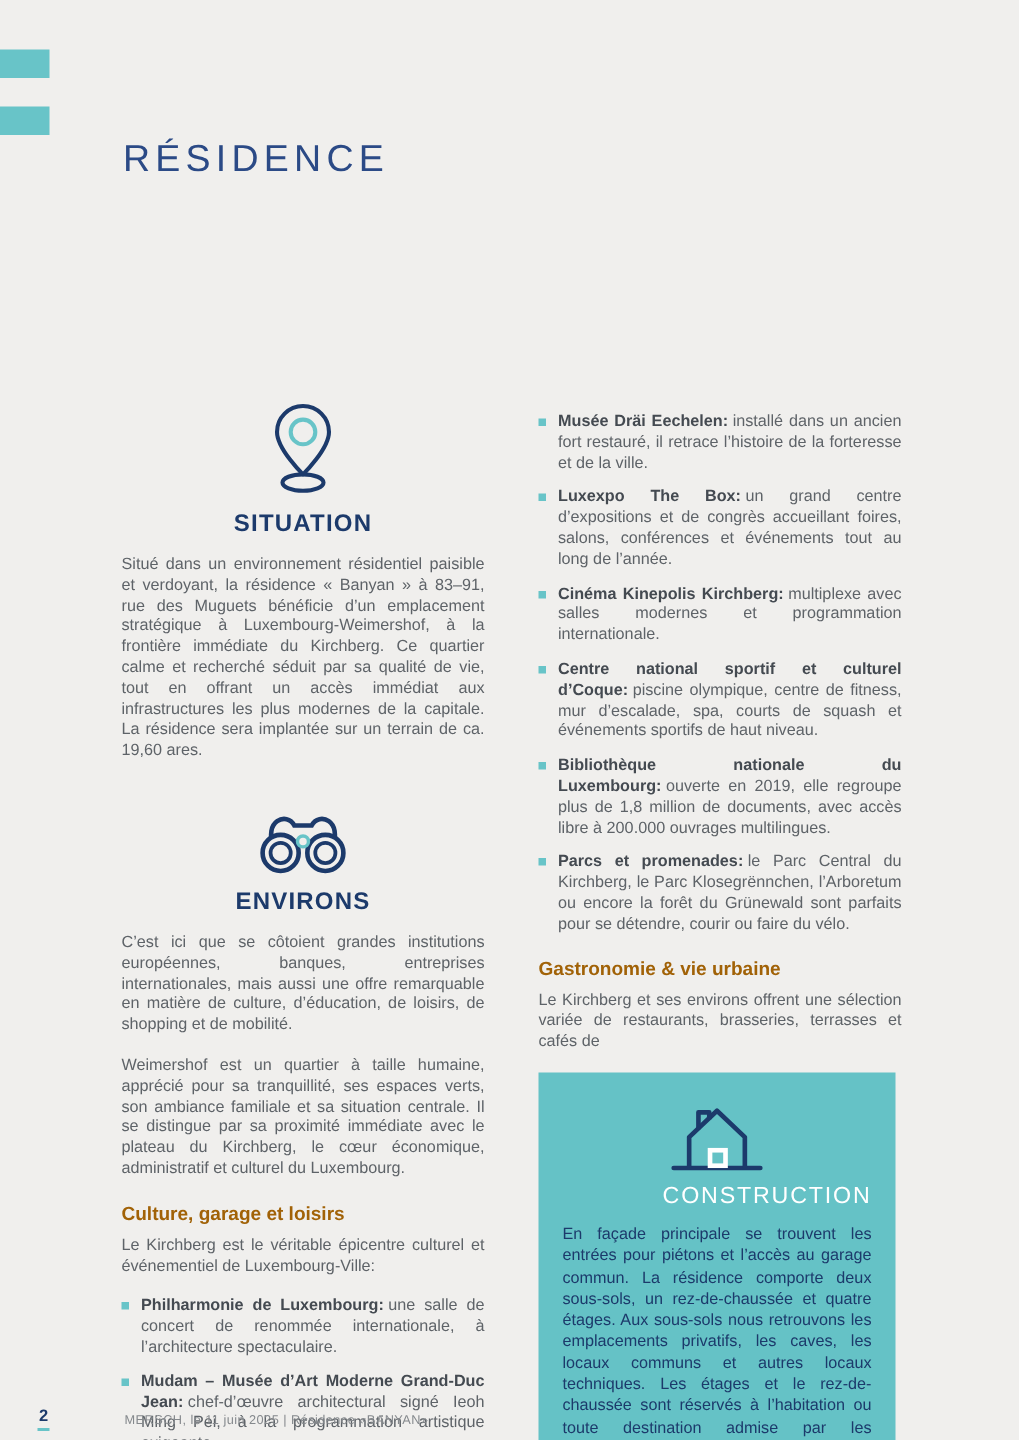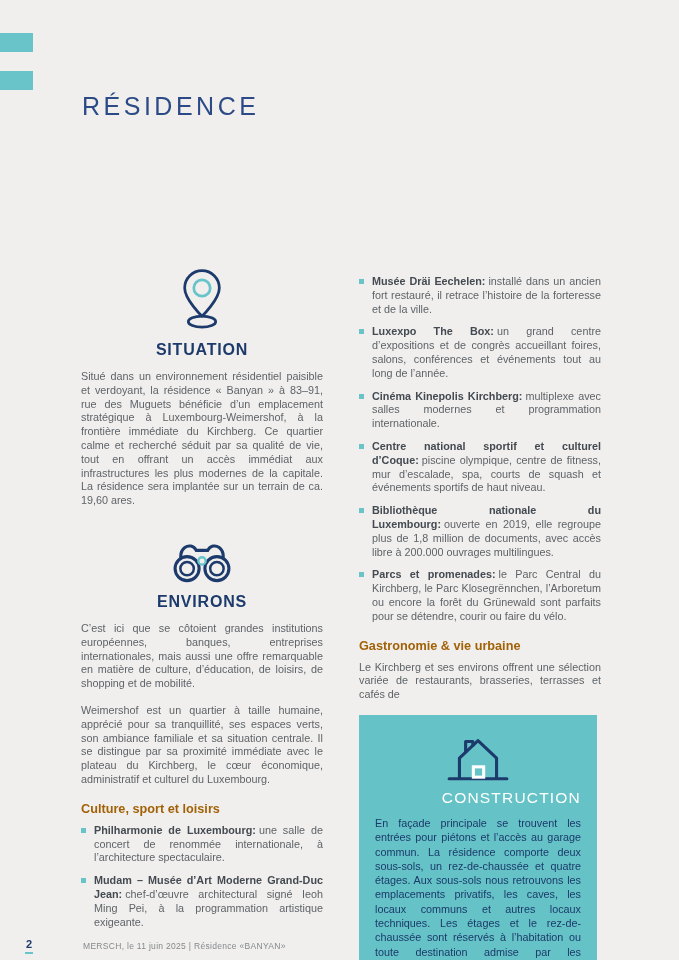--- a/index.html
+++ b/index.html
@@ -105,21 +105,22 @@
           <circle cx="47.5" cy="36" r="12.5" fill="#F0EFED" stroke="#1C3A6B" stroke-width="3.2"></circle>
           <circle cx="16.5" cy="36" r="7" stroke="#1C3A6B" stroke-width="2.6"></circle>
           <circle cx="47.5" cy="36" r="7" stroke="#1C3A6B" stroke-width="2.6"></circle>
           <circle cx="32" cy="28" r="3.8" stroke="#68C4C8" stroke-width="2.4"></circle>
         </svg>
       </div>
       <h2 class="section-heading">ENVIRONS</h2>
       <p class="body">C’est ici que se côtoient grandes institutions européennes, banques, entreprises internationales, mais aussi une offre remarquable en matière de culture, d’éducation, de loisirs, de shopping et de mobilité.</p>
       <p class="body">Weimershof est un quartier à taille humaine, apprécié pour sa tranquillité, ses espaces verts, son ambiance familiale et sa situation centrale. Il se distingue par sa proximité immédiate avec le plateau du Kirchberg, le cœur économique, administratif et culturel du Luxembourg.</p>
 
-      <h3 class="sub-heading">Culture, sport et loisirs</h3>
+      <h3 class="sub-heading">Culture, garage et loisirs</h3>
+      <p class="body">Le Kirchberg est le véritable épicentre culturel et événementiel de Luxembourg-Ville:</p>
 
       <ul class="bullets">
         <li>
           <span class="sq"></span>
           <span class="lead">Philharmonie de Luxembourg:</span><span>une salle de concert de renommée internationale, à l’architecture spectaculaire.</span>
         </li>
         <li>
           <span class="sq"></span>
           <span class="lead">Mudam – Musée d’Art Moderne Grand-Duc Jean:</span><span>chef-d’œuvre architectural signé Ieoh Ming Pei, à la programmation artistique exigeante.</span>
         </li>

